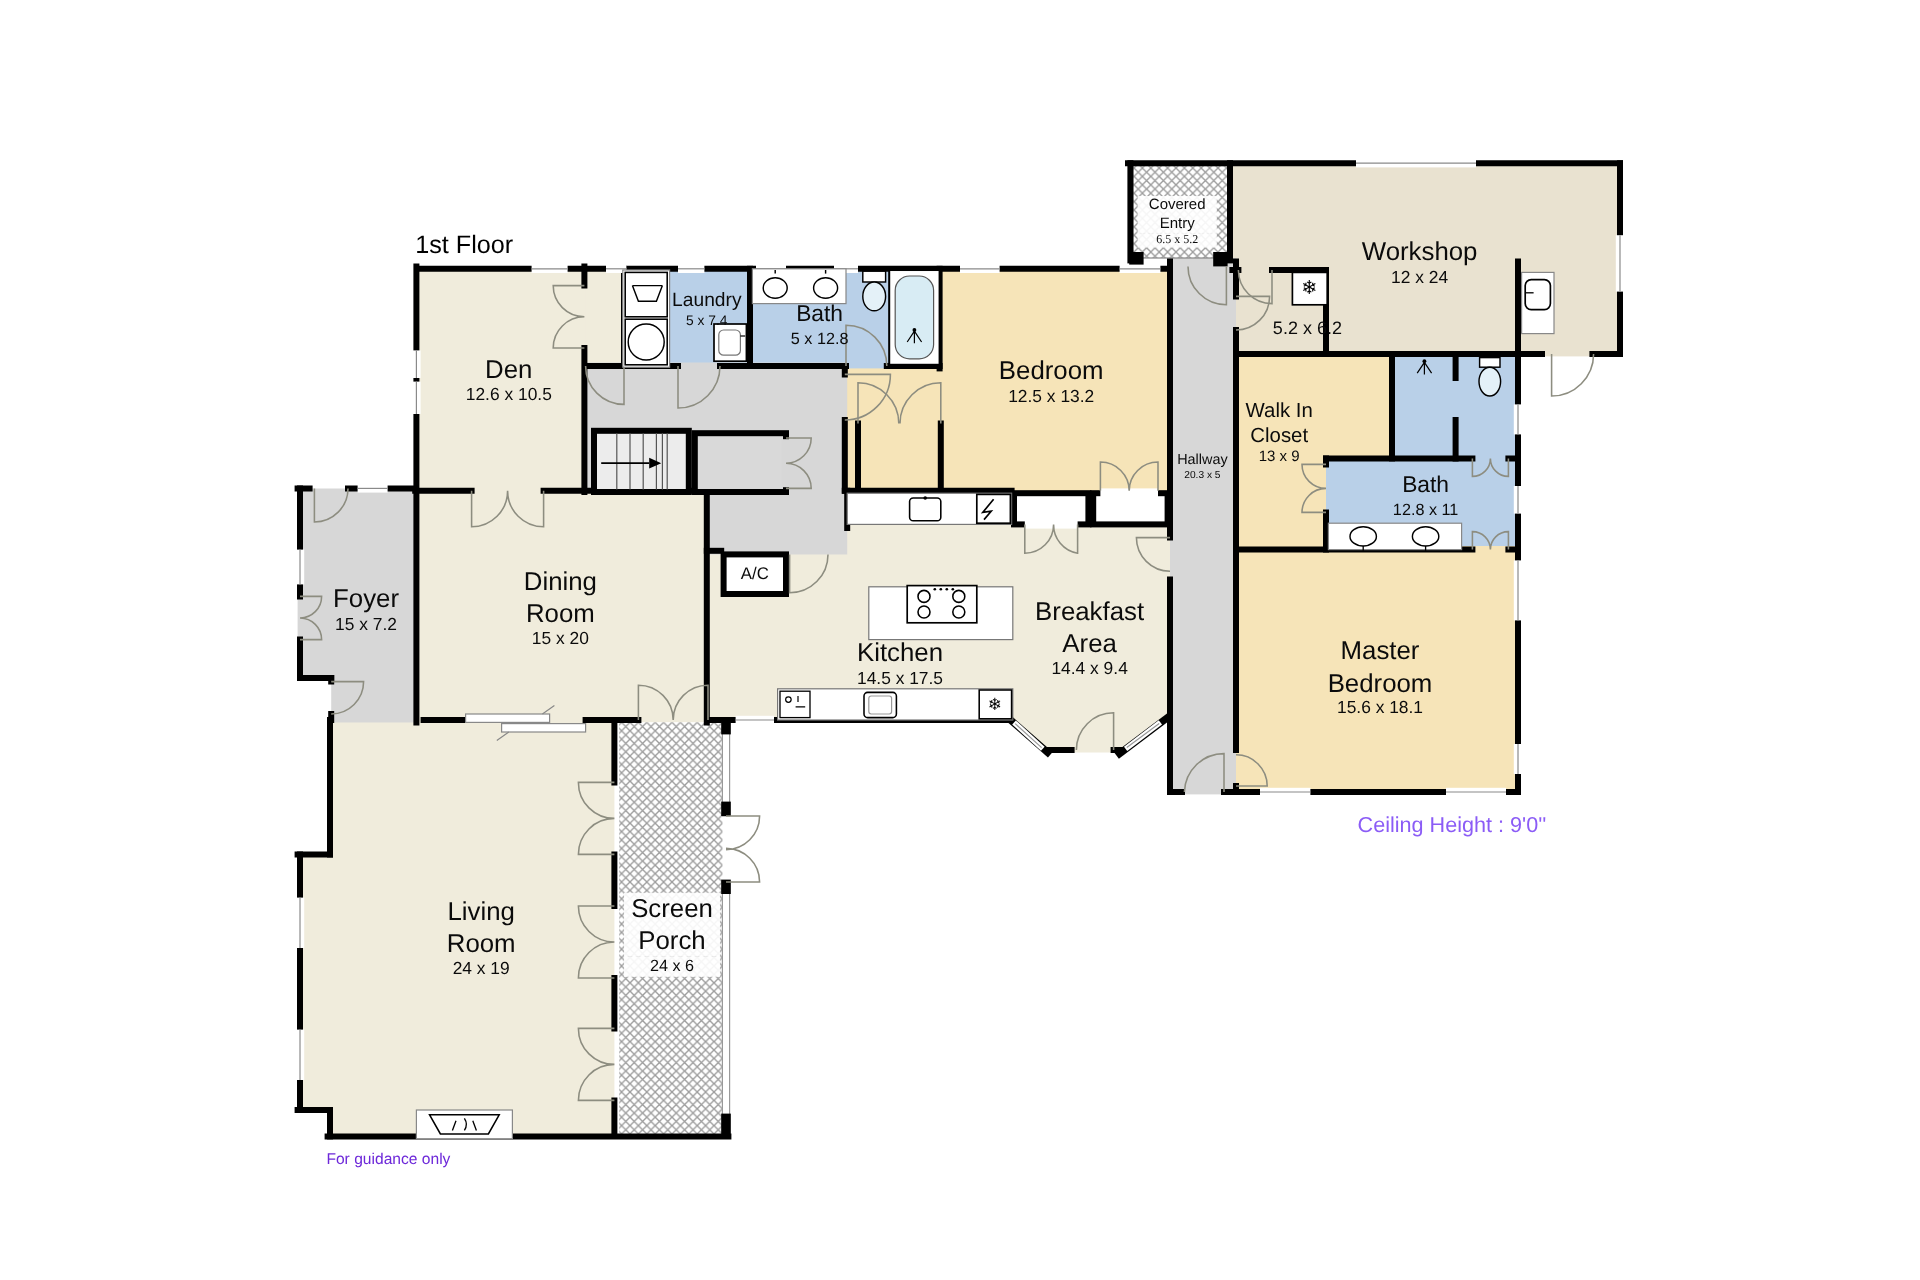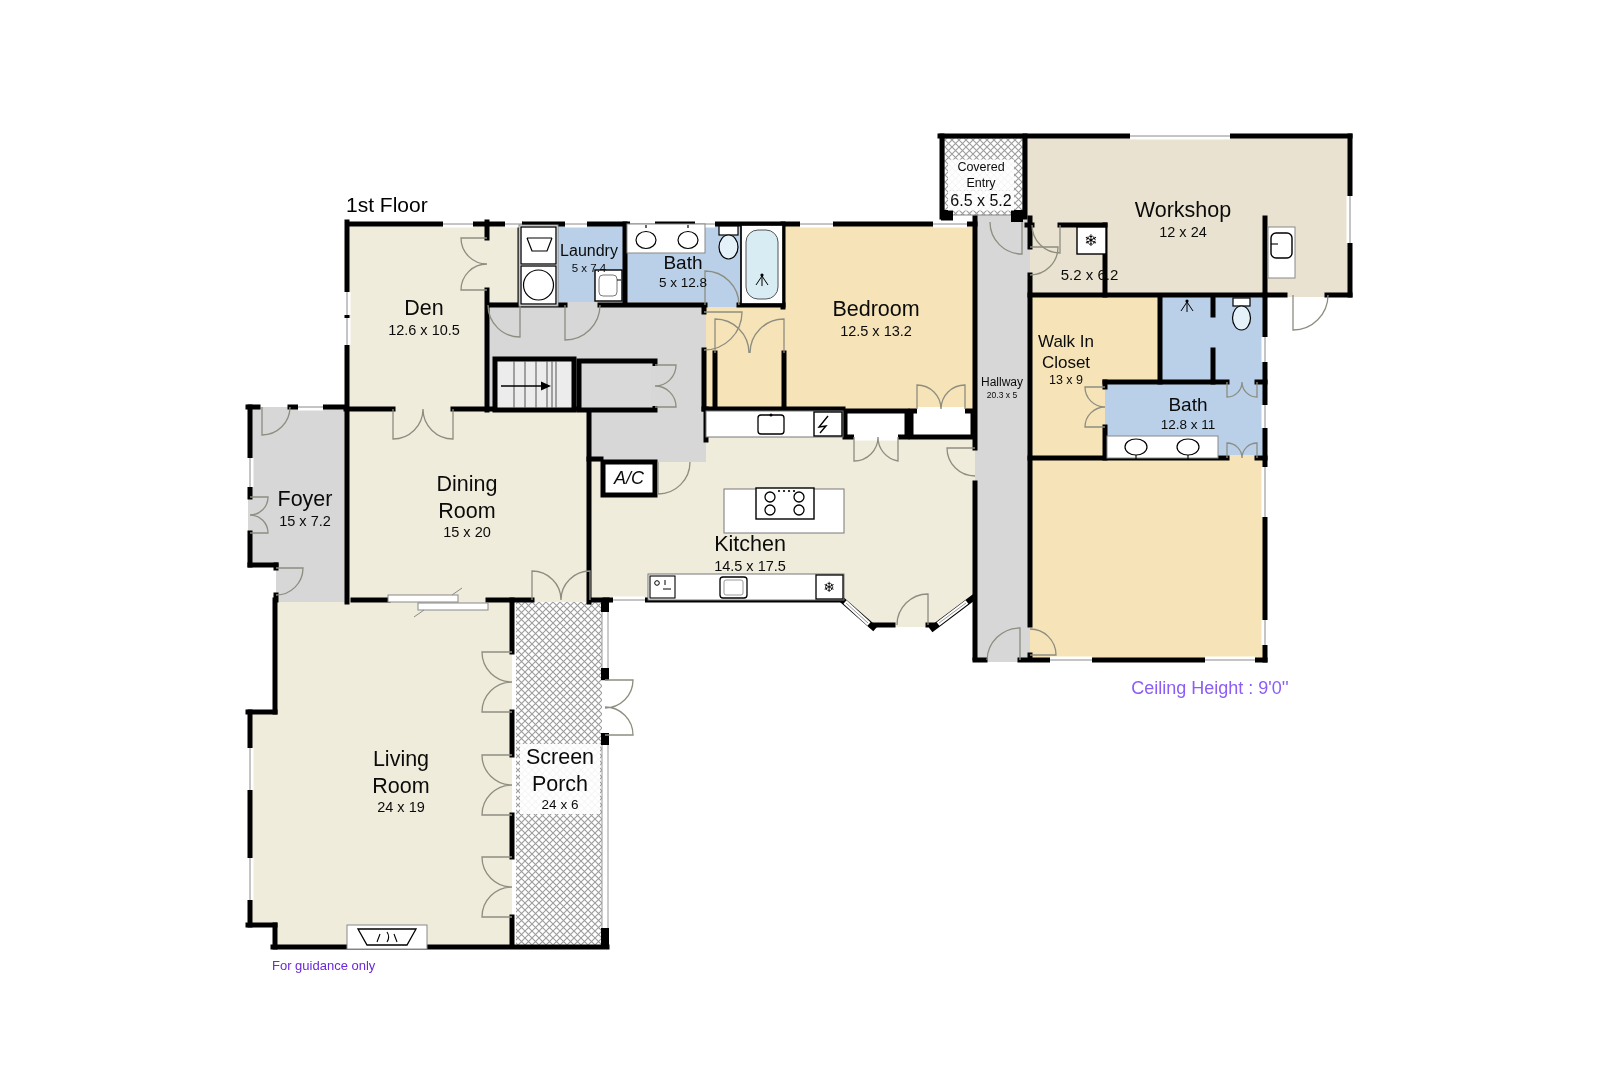--- a/index.html
+++ b/index.html
@@ -6,26 +6,26 @@
   #plan{position:relative;width:1600px;height:1067px;background:#fff;overflow:hidden;
         font-family:"Liberation Sans", sans-serif;}
   #plan svg{position:absolute;left:0;top:0;}
   .lbl{position:absolute;transform:translate(-50%,-50%);text-align:center;color:#0b0b0b;line-height:1.24;}
   .nm-xl{font-size:21.5px;}
   .nm-md{font-size:19px;}
   .nm-sm{font-size:16px;}
   .nm-wic{font-size:17px;text-align:center;}
   .nm-xs{font-size:12.5px;}
   .nm-hall{font-size:12px;}
-  .nm-ac{font-size:18px;font-style:italic;}
+  .nm-ac{font-size:14px;}
   .dm-l{font-size:14.5px;}
   .dm-m{font-size:13.5px;}
   .dm-sm{font-size:11.5px;}
   .dm-wic{font-size:12.5px;}
-  .dm-xs{font-size:16px;}
+  .dm-xs{font-size:10px;font-family:Liberation Serif, serif;}
   .dm-hall{font-size:8.5px;}
   .dm-u{font-size:15px;margin-left:47px;}
   .halo{background:rgba(255,255,255,.9);}
   .title{position:absolute;font-size:21px;color:#000;}
   .note{position:absolute;font-size:18px;color:#8b5cf6;transform:translate(-50%,-50%);white-space:nowrap;}
   .note-left{position:absolute;font-size:13px;color:#6d28d9;white-space:nowrap;}
   .snow{position:absolute;transform:translate(-50%,-50%);font-size:14px;color:#000;}
 </style>
 </head>
 <body>
@@ -356,20 +356,24 @@
   <div class="lbl" style="left:1066px;top:360px;width:58px">
     <div class="nm-wic">Walk In Closet</div>
     <div class="dm-wic">13 x 9</div>
   </div>
 
   <div class="lbl" style="left:1188px;top:413px">
     <div class="nm-md">Bath</div>
     <div class="dm-m">12.8 x 11</div>
   </div>
 
+  <div class="lbl" style="left:1150px;top:565px;width:104px">
+    <div class="nm-xl">Master Bedroom</div>
+    <div class="dm-l">15.6 x 18.1</div>
+  </div>
 
   <div class="lbl" style="left:1002px;top:388px">
     <div class="nm-hall">Hallway</div>
     <div class="dm-hall">20.3 x 5</div>
   </div>
 
   <div class="lbl" style="left:305px;top:508px">
     <div class="nm-xl">Foyer</div>
     <div class="dm-l">15 x 7.2</div>
   </div>
@@ -377,20 +381,24 @@
   <div class="lbl" style="left:467px;top:507px;width:80px">
     <div class="nm-xl">Dining Room</div>
     <div class="dm-l">15 x 20</div>
   </div>
 
   <div class="lbl" style="left:750px;top:553px">
     <div class="nm-xl">Kitchen</div>
     <div class="dm-l">14.5 x 17.5</div>
   </div>
 
+  <div class="lbl" style="left:908px;top:532px;width:100px">
+    <div class="nm-xl">Breakfast Area</div>
+    <div class="dm-l">14.4 x 9.4</div>
+  </div>
 
   <div class="lbl" style="left:401px;top:782px;width:74px">
     <div class="nm-xl">Living Room</div>
     <div class="dm-l">24 x 19</div>
   </div>
 
   <div class="lbl" style="left:560px;top:779px;width:80px">
     <div class="nm-xl halo">Screen Porch</div>
     <div class="dm-m halo">24 x 6</div>
   </div>

